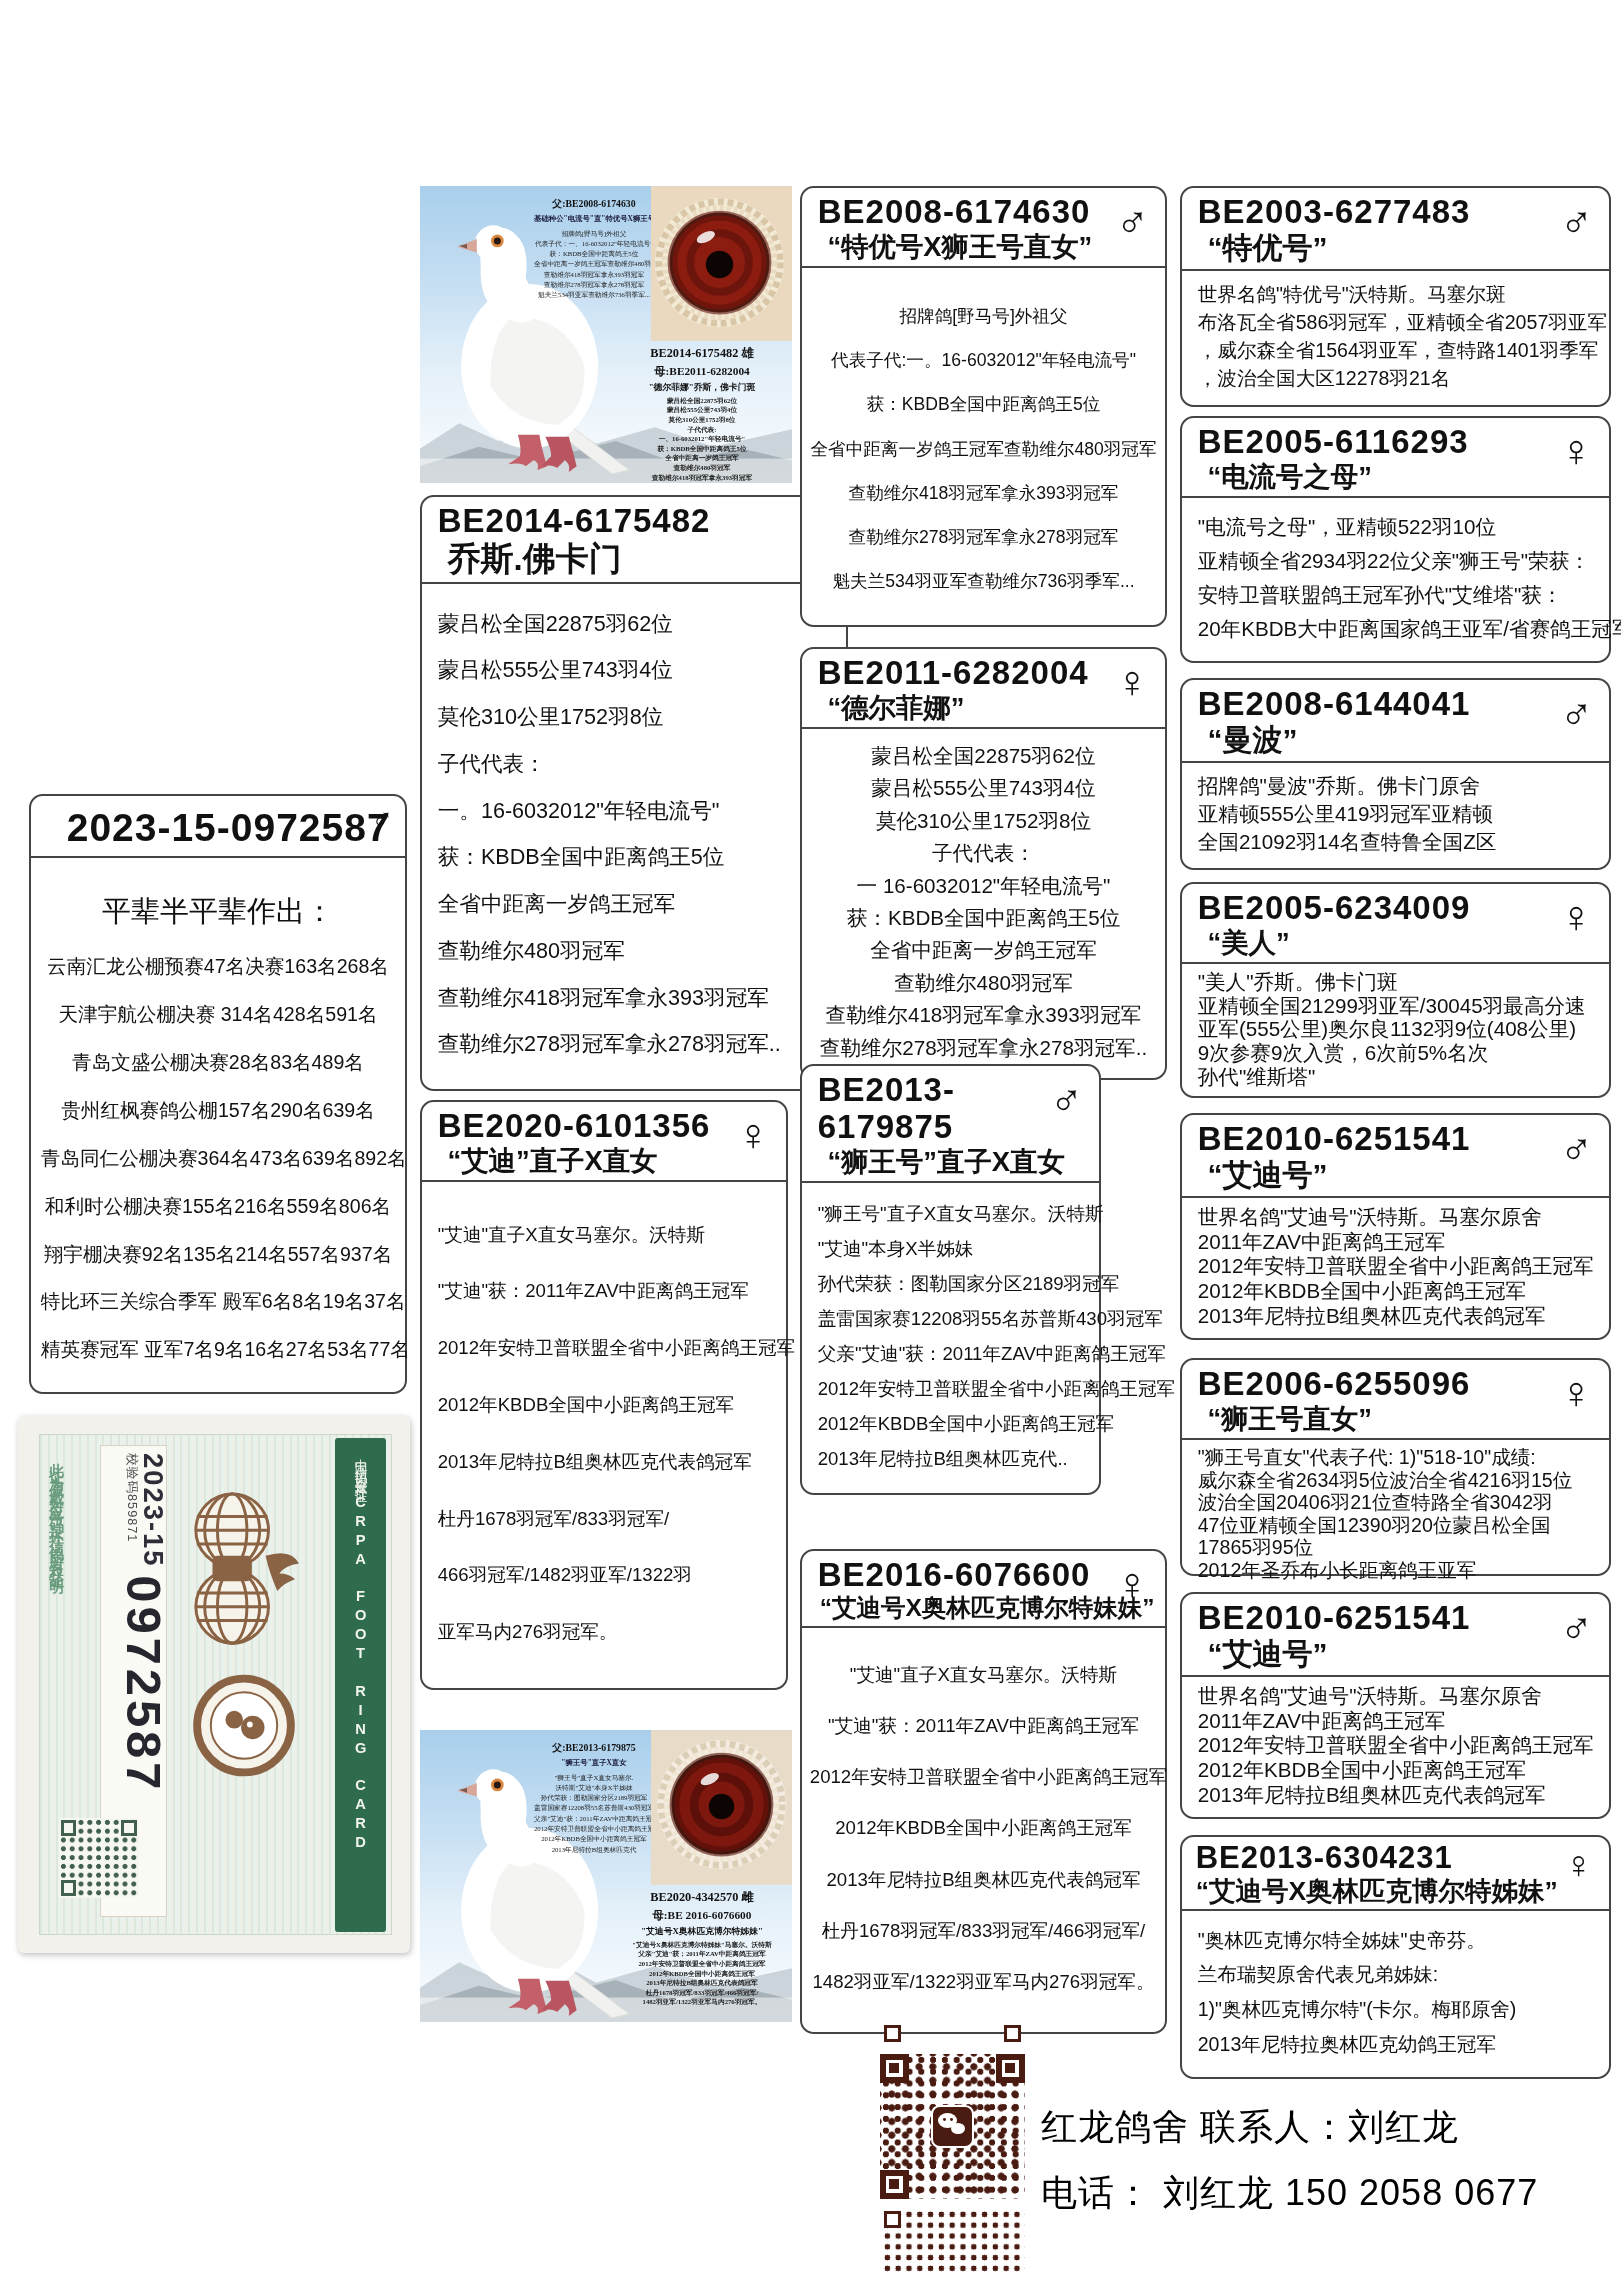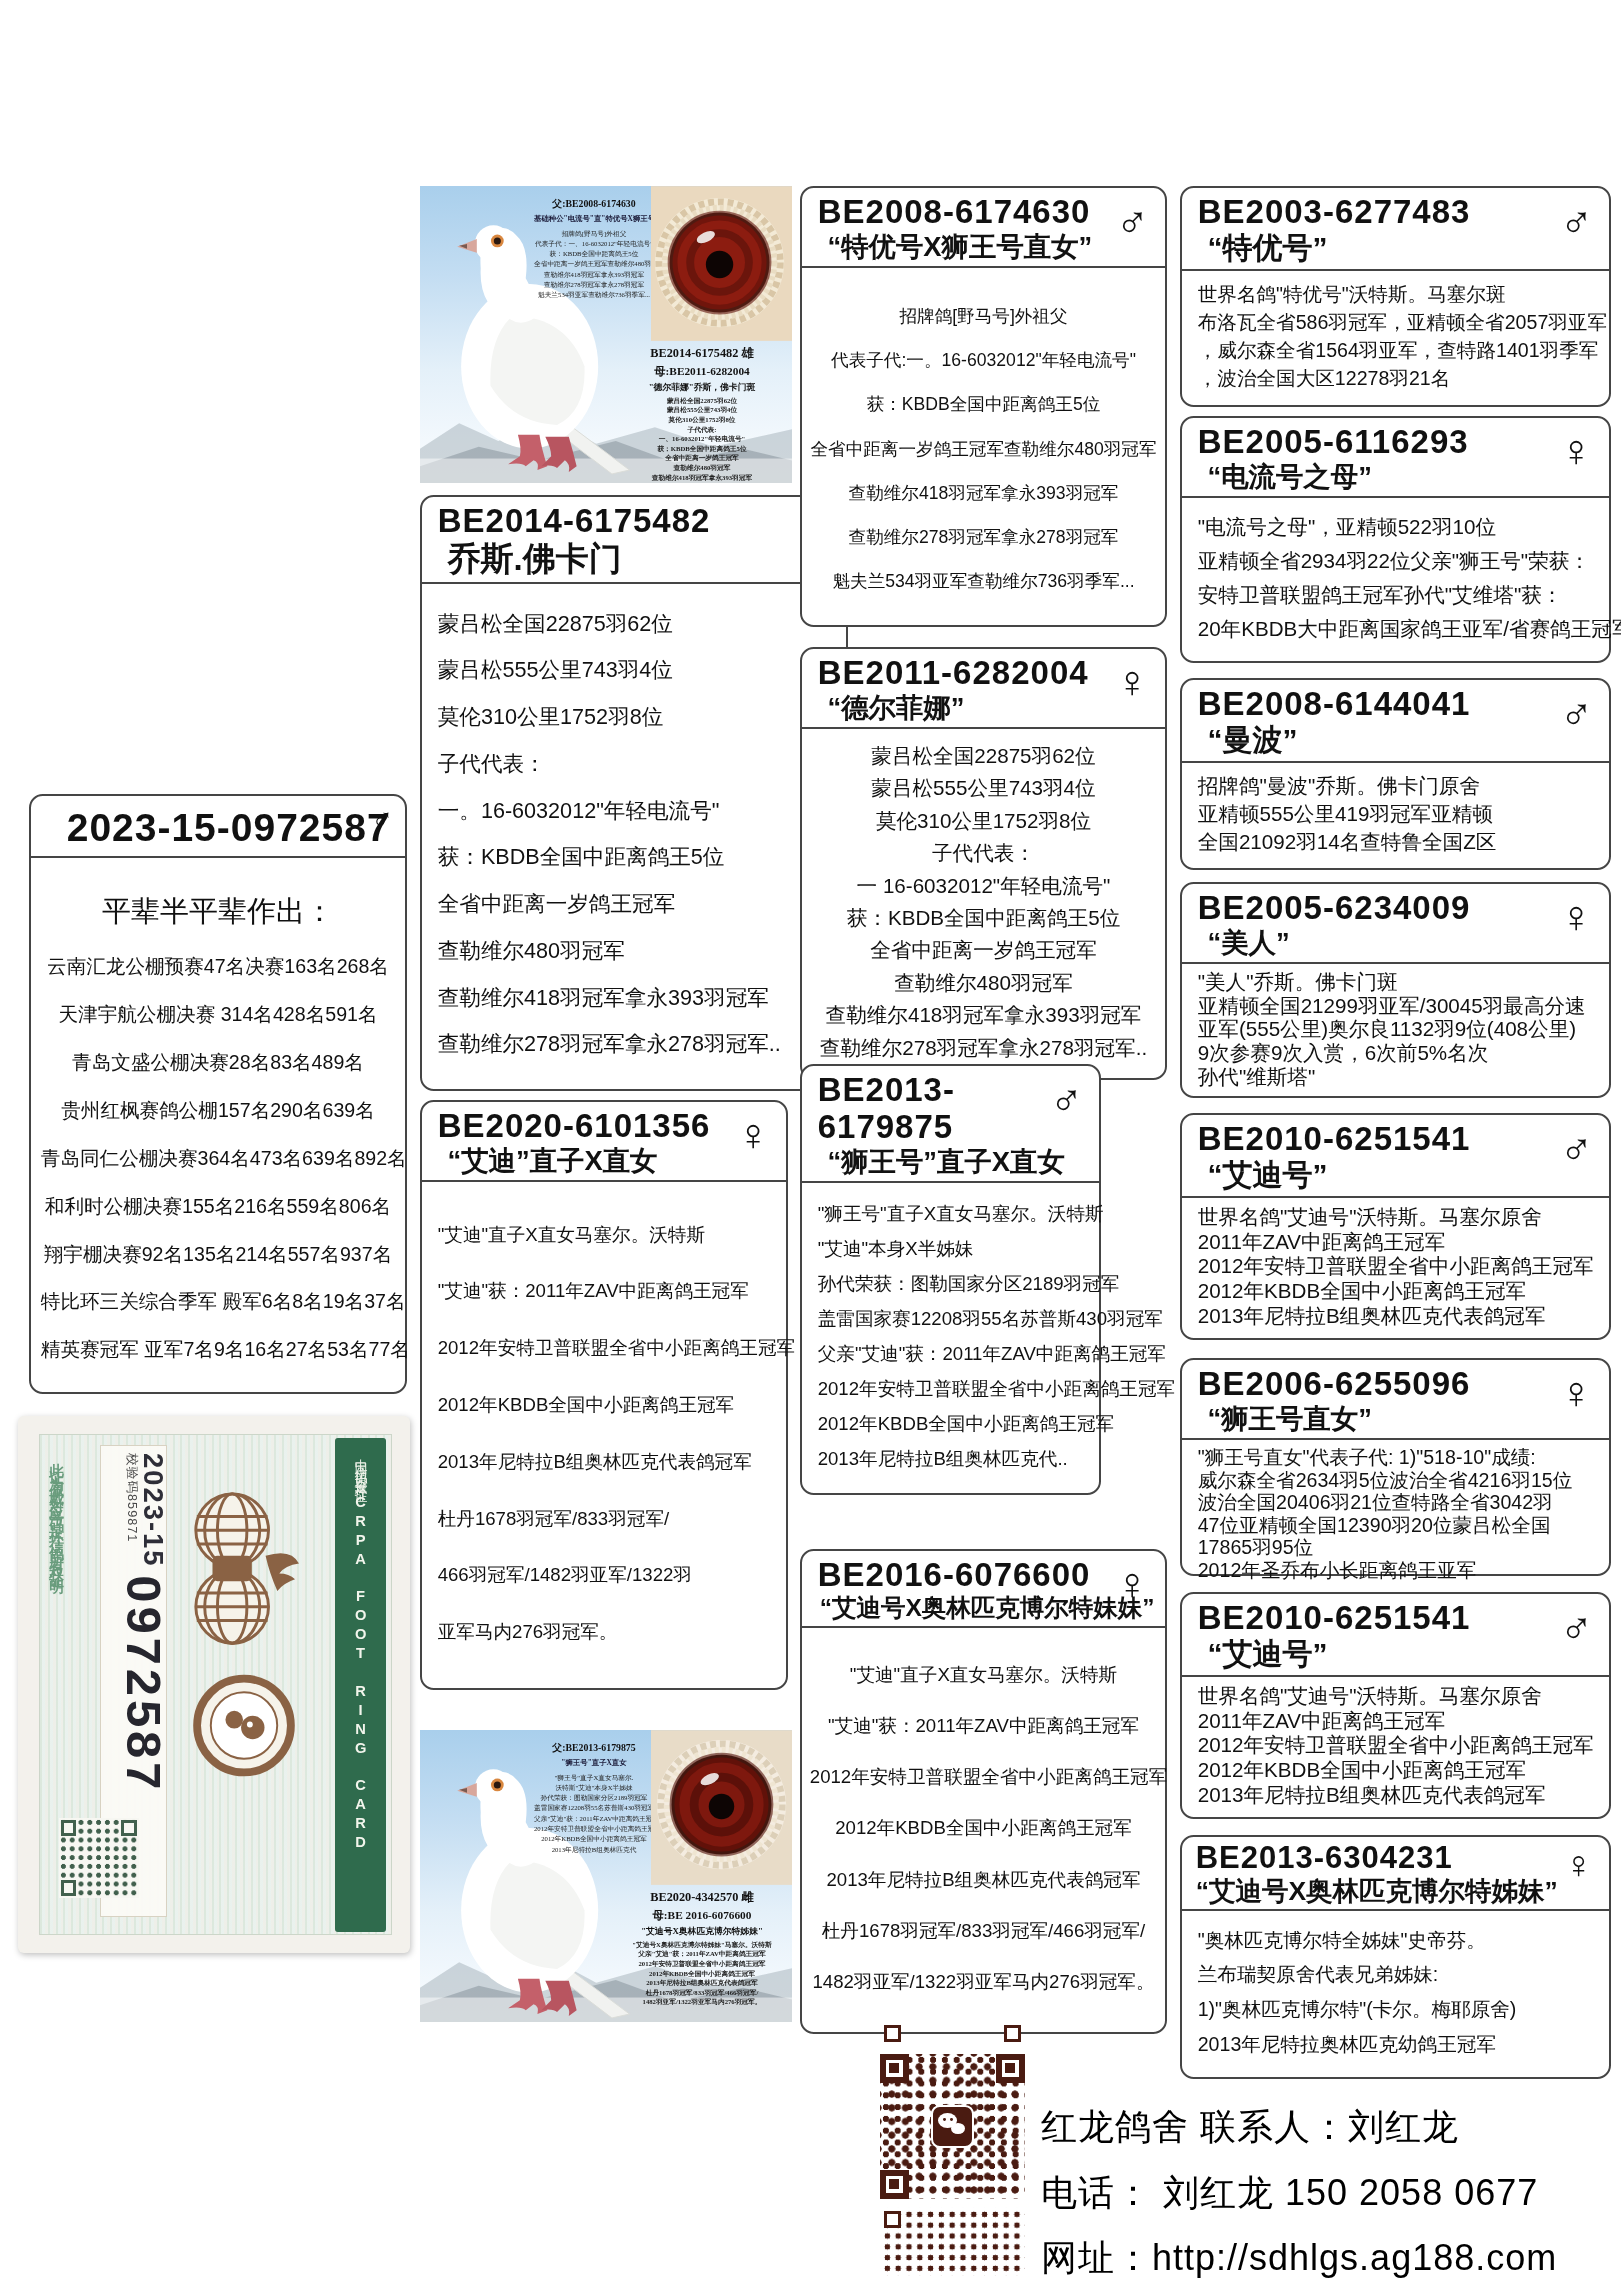--- a/index.html
+++ b/index.html
@@ -570,17 +570,16 @@
       </div>
     </div>
     <div class="qr-frag qr-frag-bottom">
       <div class="mini-f" style="left:3.9px;top:3.9px;"></div>
     </div>
   </div>
 
   <div id="contact">
     <div class="c-line">红龙鸽舍 联系人：刘红龙</div>
     <div class="c-line">电话： 刘红龙 150 2058 0677</div>
-    <div class="c-line">网址：http://sdhlgs.ag188.com</div>
   </div>
 
 </div>
 
 
 </body></html>

